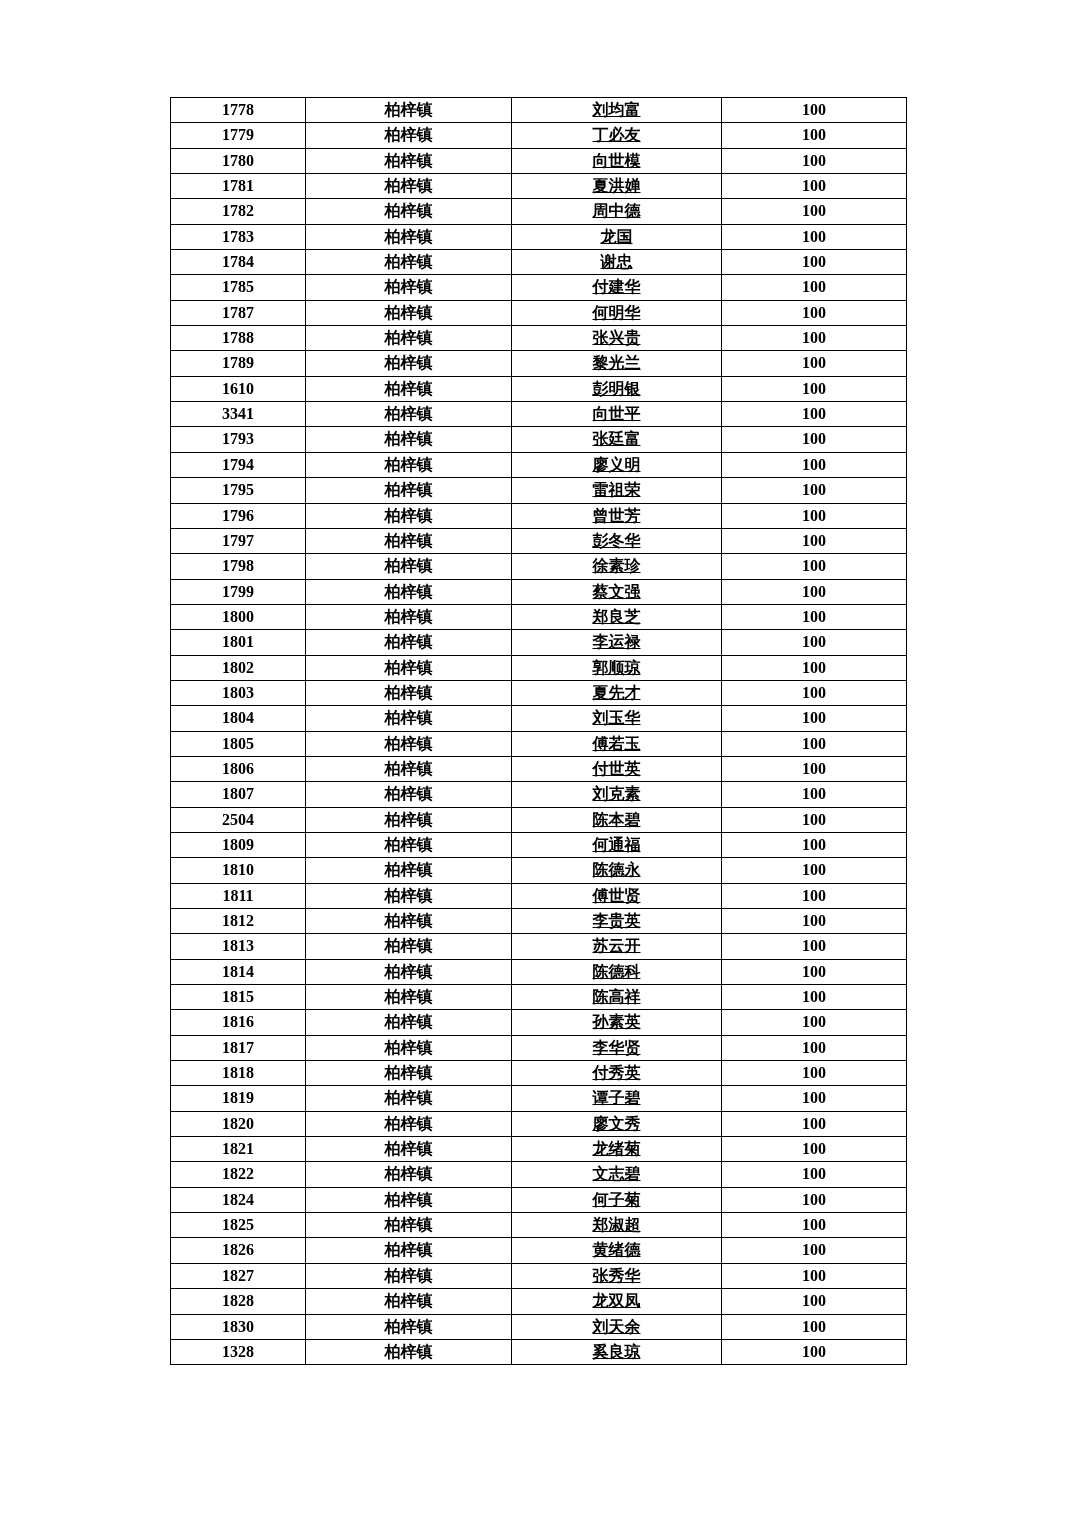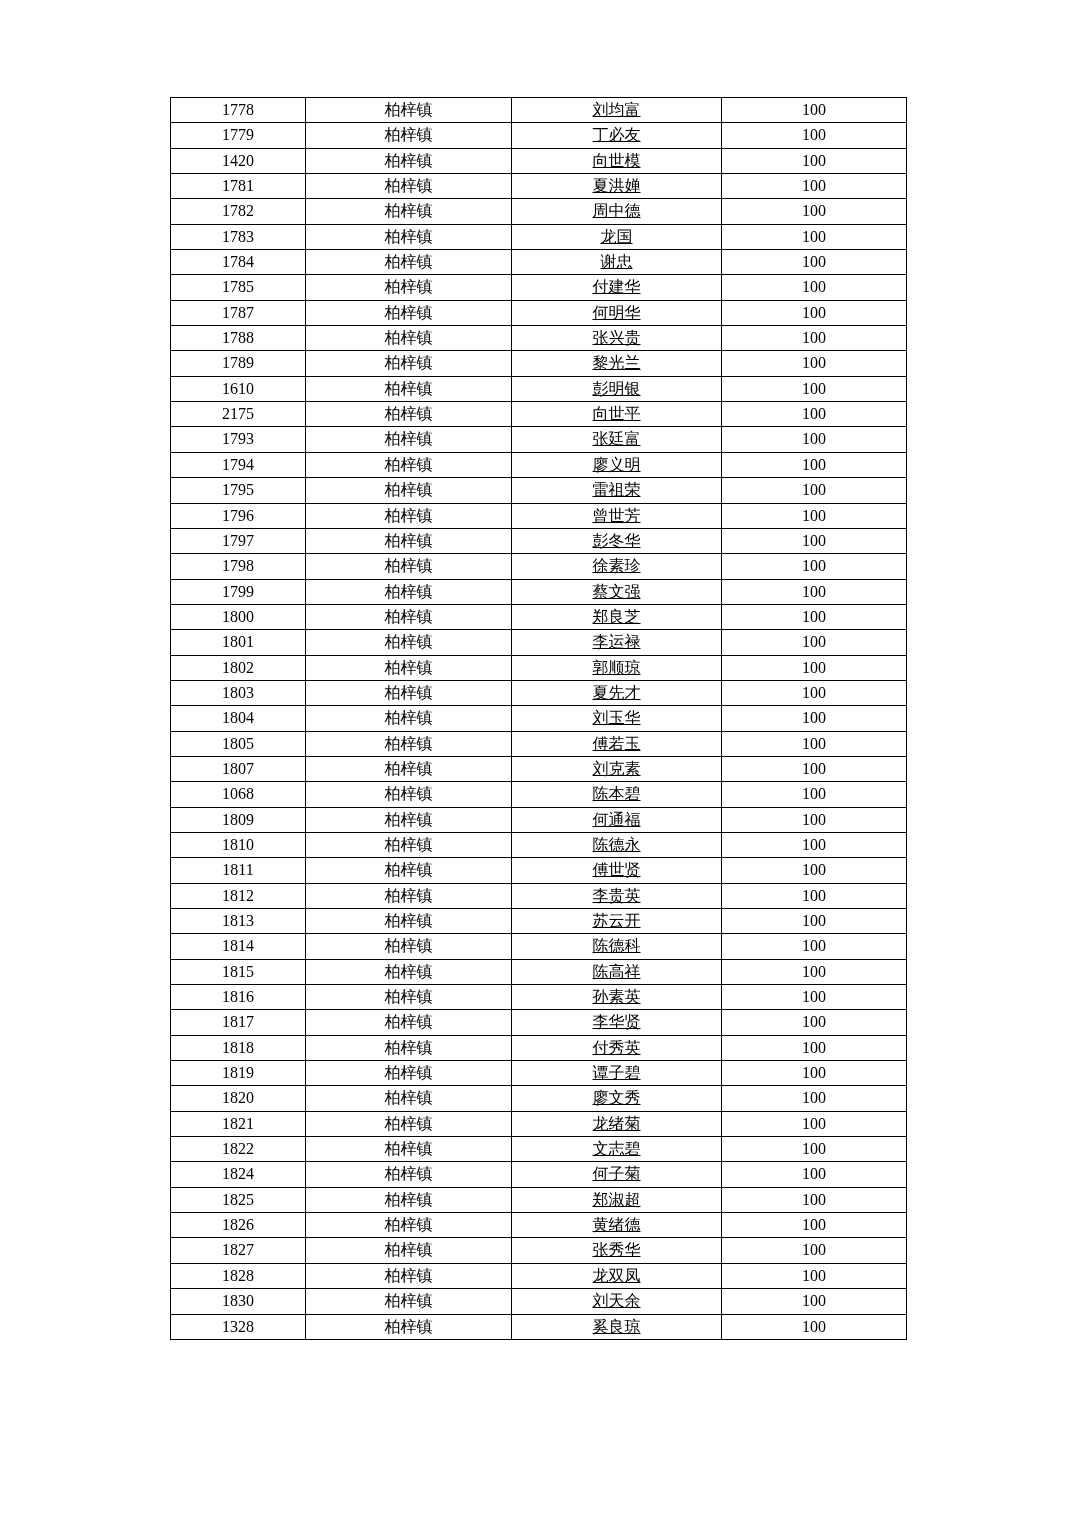--- a/index.html
+++ b/index.html
@@ -17,20 +17,21 @@
     background: #ffffff;
     overflow: hidden;
   }
   .records-table {
     position: absolute;
     left: 170px;
     top: 97px;
     width: 736px;
     border-collapse: collapse;
     table-layout: fixed;
+    font-weight: bold;
   }
   .records-table td {
     border: 1px solid #000000;
     text-align: center;
     vertical-align: middle;
     font-size: 16px;
     height: 24.35px;
     line-height: 24.35px;
     padding: 0;
     overflow: hidden;
@@ -64,21 +65,21 @@
   </tr>
 
   <tr>
     <td>1779</td>
     <td>柏梓镇</td>
     <td><span class="name-text">丁必友</span></td>
     <td>100</td>
   </tr>
 
   <tr>
-    <td>1420</td>
+    <td>1780</td>
     <td>柏梓镇</td>
     <td><span class="name-text">向世模</span></td>
     <td>100</td>
   </tr>
 
   <tr>
     <td>1781</td>
     <td>柏梓镇</td>
     <td><span class="name-text">夏洪婵</span></td>
     <td>100</td>
@@ -135,21 +136,21 @@
   </tr>
 
   <tr>
     <td>1610</td>
     <td>柏梓镇</td>
     <td><span class="name-text">彭明银</span></td>
     <td>100</td>
   </tr>
 
   <tr>
-    <td>2175</td>
+    <td>3341</td>
     <td>柏梓镇</td>
     <td><span class="name-text">向世平</span></td>
     <td>100</td>
   </tr>
 
 
   <tr>
     <td>1793</td>
     <td>柏梓镇</td>
     <td><span class="name-text">张廷富</span></td>
@@ -233,30 +234,36 @@
     <td>100</td>
   </tr>
 
   <tr>
     <td>1805</td>
     <td>柏梓镇</td>
     <td><span class="name-text">傅若玉</span></td>
     <td>100</td>
   </tr>
 
+  <tr>
+    <td>1806</td>
+    <td>柏梓镇</td>
+    <td><span class="name-text">付世英</span></td>
+    <td>100</td>
+  </tr>
 
   <tr>
     <td>1807</td>
     <td>柏梓镇</td>
     <td><span class="name-text">刘克素</span></td>
     <td>100</td>
   </tr>
 
   <tr>
-    <td>1068</td>
+    <td>2504</td>
     <td>柏梓镇</td>
     <td><span class="name-text">陈本碧</span></td>
     <td>100</td>
   </tr>
 
   <tr>
     <td>1809</td>
     <td>柏梓镇</td>
     <td><span class="name-text">何通福</span></td>
     <td>100</td>

